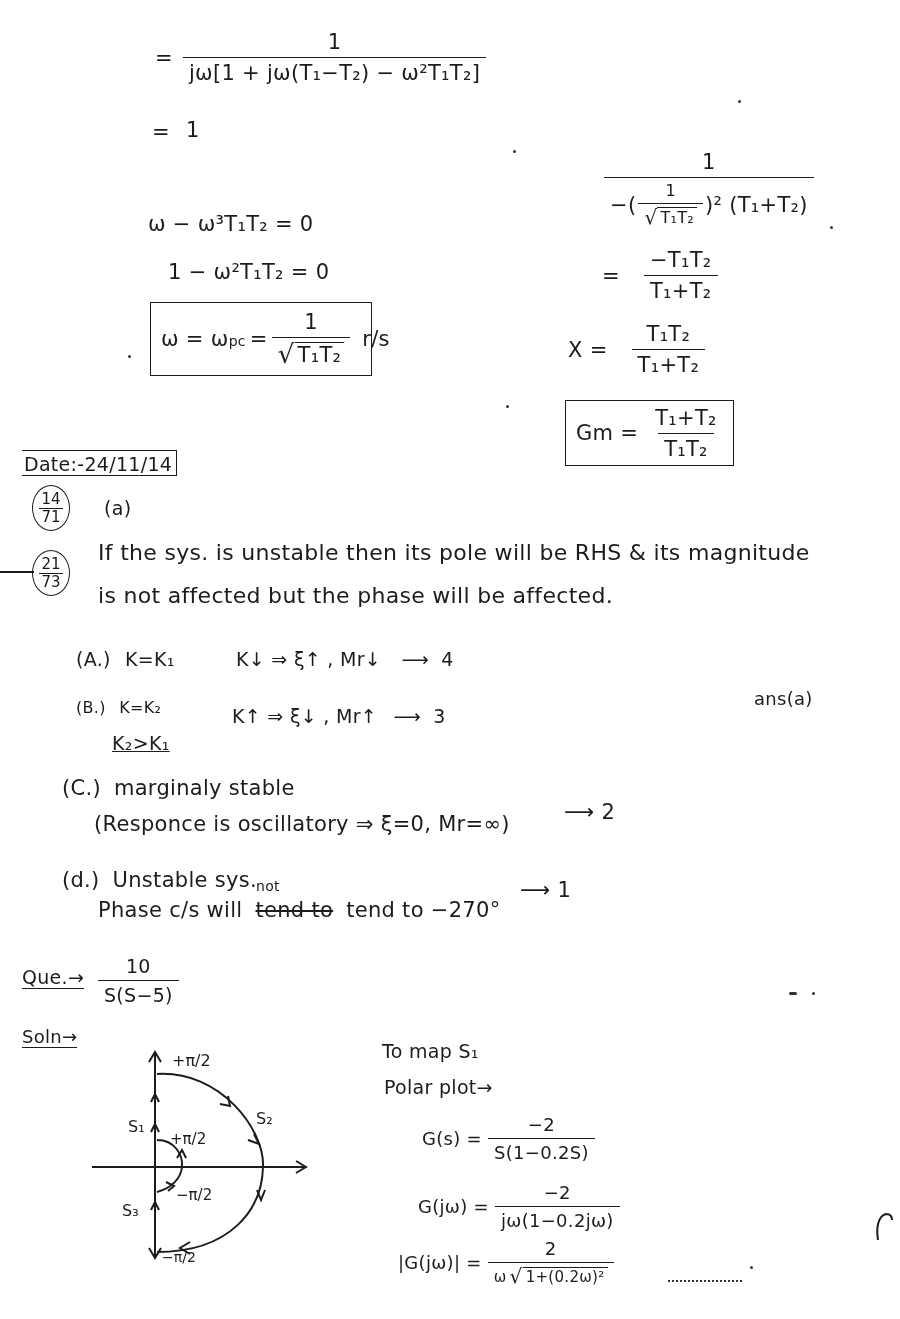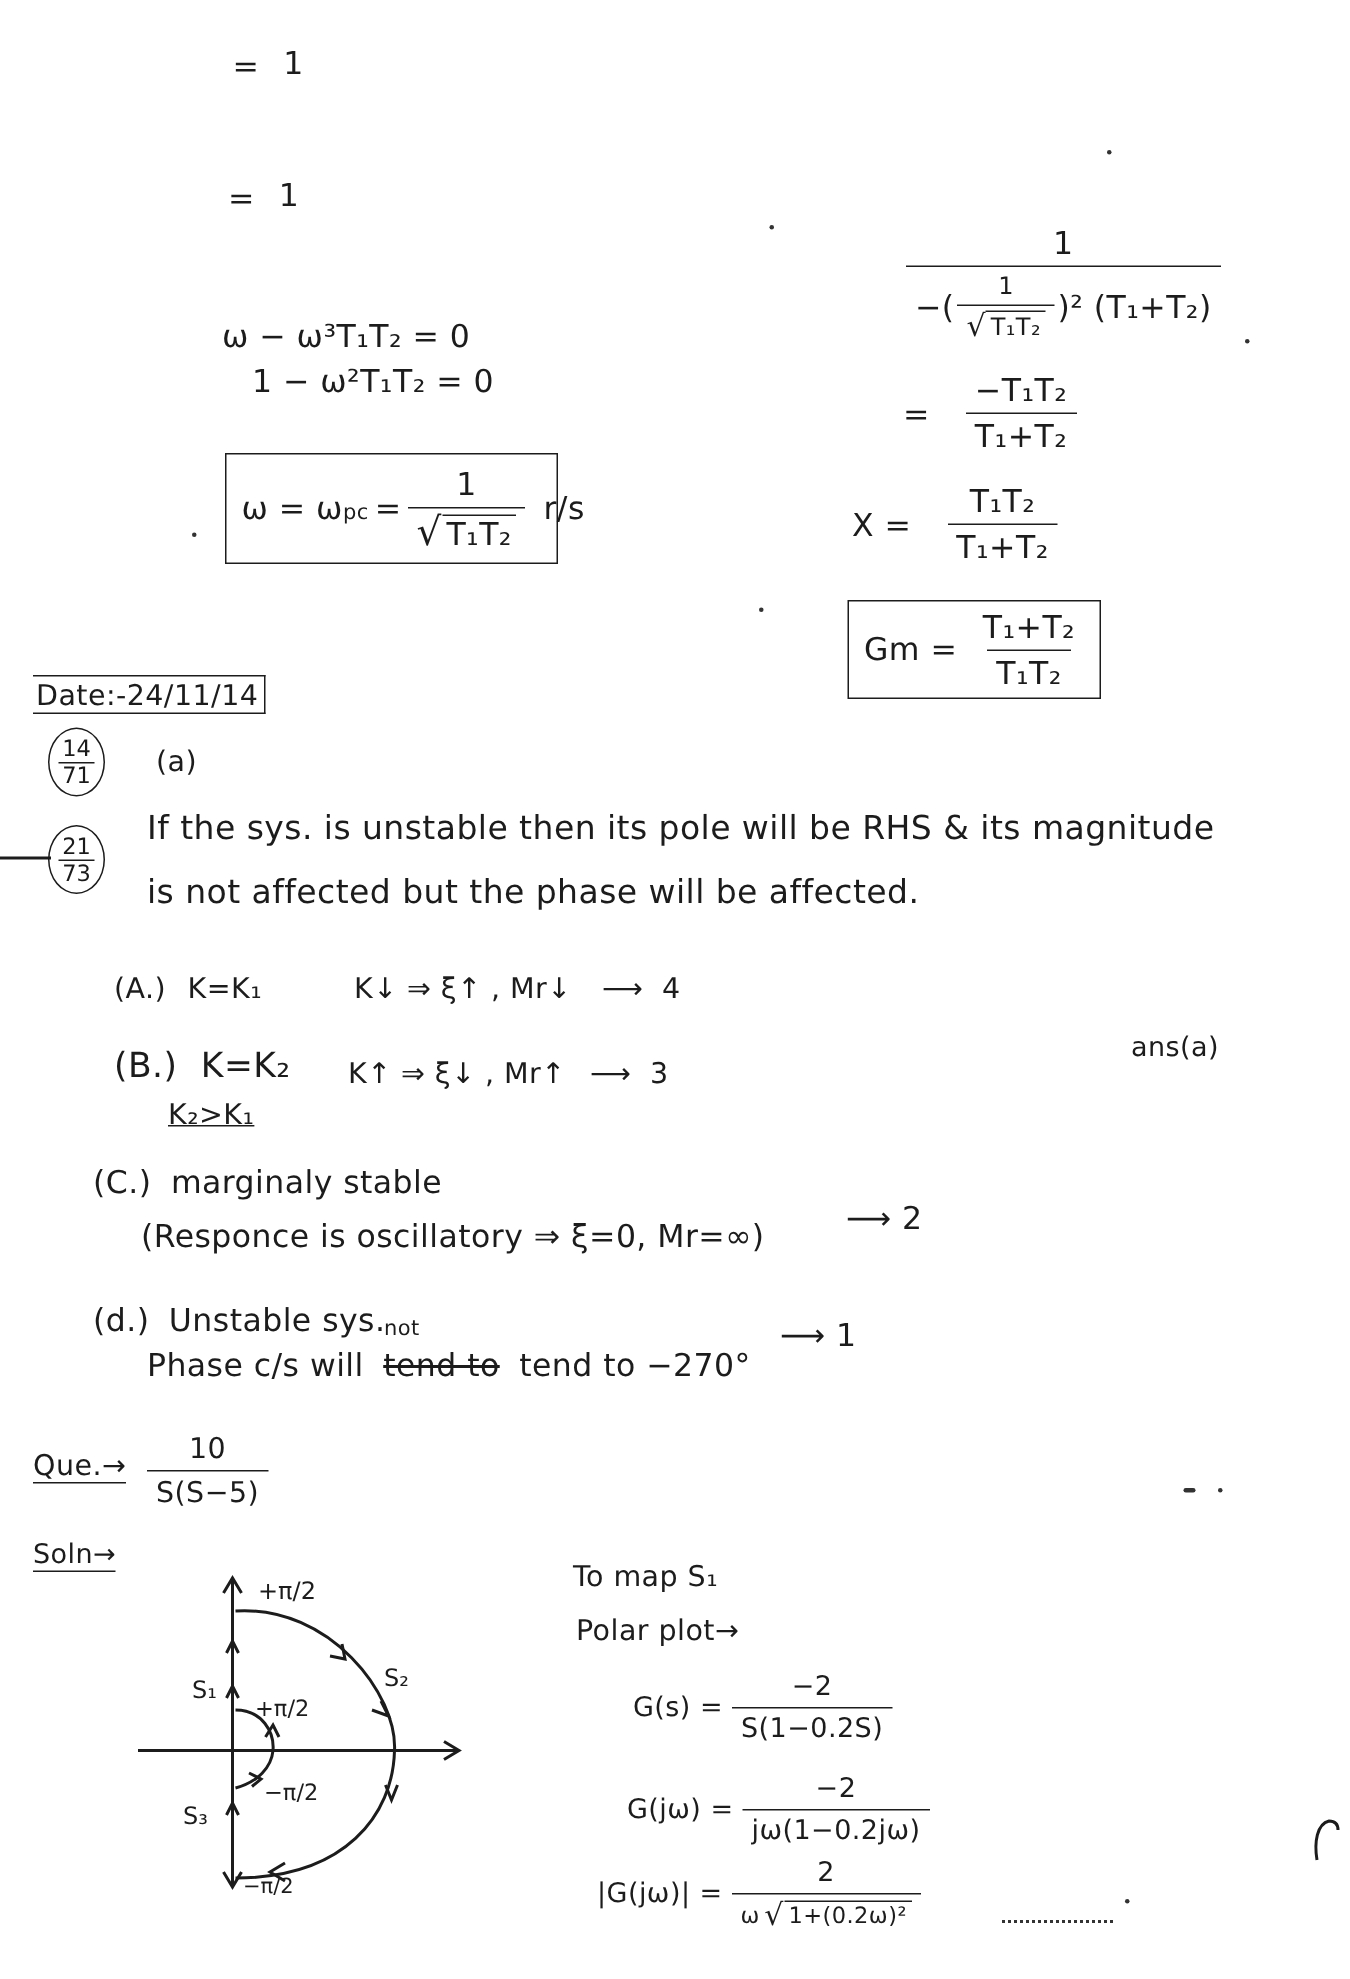--- a/index.html
+++ b/index.html
@@ -27,32 +27,33 @@
     .strike { text-decoration: line-through; }
     .dot { position: absolute; width: 3px; height: 3px; background: #333; border-radius: 50%; }
   </style>
 </head>
 <body>
 
 <div class="abs hw eq" style="left:155px; top:30px;">
   <span>=</span>
   <span class="frac">
     <span class="num">1</span>
+    <span class="den">jω[1 + jω(T₁−T₂) − ω²T₁T₂]</span>
   </span>
 </div>
 
 <div class="abs hw eq" style="left:152px; top:118px;">
   <span>=</span>
   <span class="frac">
     <span class="num">1</span>
   </span>
 </div>
 
 <div class="abs hw" style="left:148px; top:212px;">ω − ω³T₁T₂ = 0</div>
-<div class="abs hw" style="left:168px; top:242px;">1 − ω²T₁T₂ = 0</div>
+<div class="abs hw" style="left:168px; top:260px;">1 − ω²T₁T₂ = 0</div>
 
 <div class="abs hw box eq" style="left:150px; top:302px; width:200px; height:60px; gap:4px;">
   <span><span>ω = ω</span><span class="hw-sm" style="font-size:14px;">pc</span></span>
   <span>=</span>
   <span class="frac">
     <span class="num">1</span>
     <span class="den" style="border-top:1.6px solid #1c1c1c;">
       <span class="sqrt">
           <span class="rad">√</span>
           <span class="under">T₁T₂</span>
@@ -126,21 +127,21 @@
 <div class="abs hw" style="left:76px; top:648px; font-size:19px;">
   <span>(A.)</span>
   <span style="margin-left:8px;">K=K₁</span>
 </div>
 <div class="abs hw" style="left:236px; top:648px; font-size:19px;">
   <span>K↓ ⇒ ξ↑ , Mr↓</span>
   <span style="margin-left:14px;">⟶</span>
   <span style="margin-left:6px;">4</span>
 </div>
 
-<div class="abs hw" style="left:76px; top:698px; font-size:23px;">
+<div class="abs hw" style="left:76px; top:698px; font-size:16px;">
   <span>(B.)</span>
   <span style="margin-left:8px;">K=K₂</span>
 </div>
 <div class="abs hw" style="left:112px; top:732px; font-size:19px;text-decoration:underline;">K₂&gt;K₁</div>
 <div class="abs hw" style="left:232px; top:705px; font-size:19px;">
   <span>K↑ ⇒ ξ↓ , Mr↑</span>
   <span style="margin-left:10px;">⟶</span>
   <span style="margin-left:6px;">3</span>
 </div>
 <div class="abs hw" style="left:754px; top:688px; font-size:18px;">ans(a)</div>

